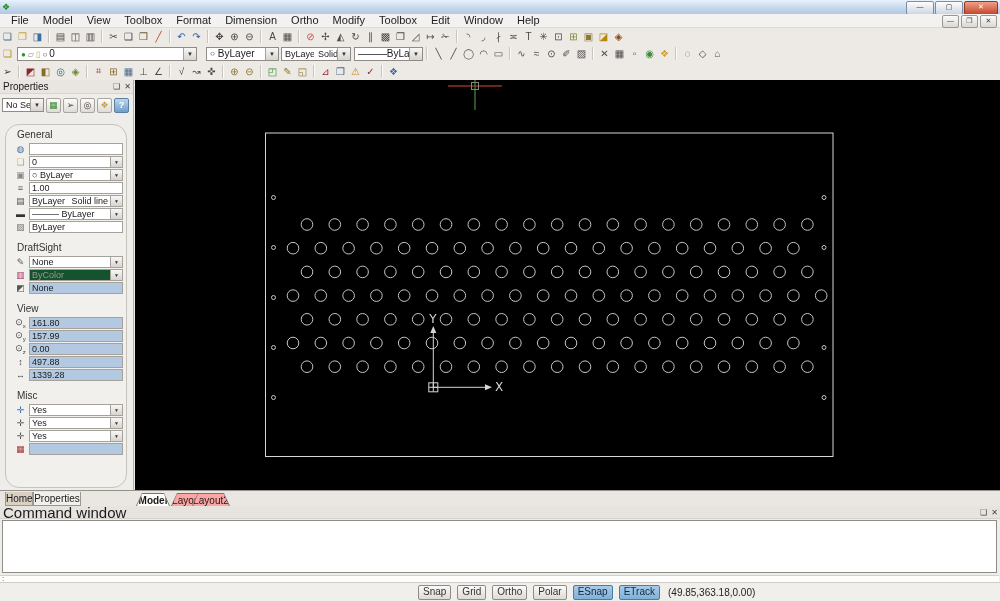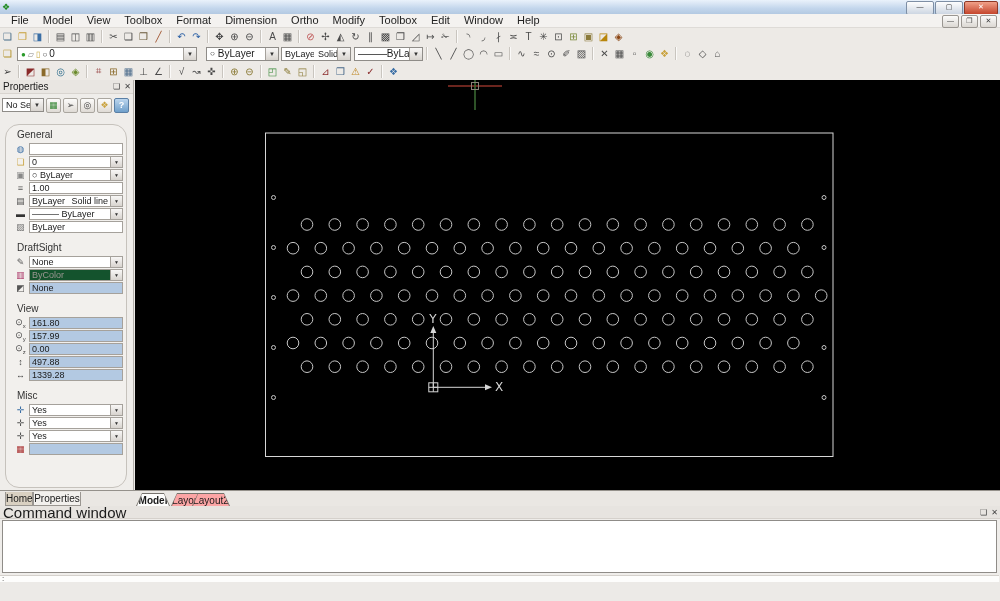--- a/index.html
+++ b/index.html
@@ -521,14 +521,27 @@
   <div id="cmdwin">
     <div id="cmd-titlebar">
       <span id="cmd-title">Command window</span>
       <span class="panel-hbtn">❏</span>
       <span class="panel-hbtn">✕</span>
     </div>
     <div id="cmd-history"></div>
     <div id="cmd-prompt">:</div>
   </div>
 
+  <div id="statusbar">
+    <div id="status-center">
+      <span id="status-buttons" style="display:inline-flex;gap:6px;">
+          <div class="sbtn">Snap</div>
+          <div class="sbtn">Grid</div>
+          <div class="sbtn">Ortho</div>
+          <div class="sbtn">Polar</div>
+          <div class="sbtn active">ESnap</div>
+          <div class="sbtn active">ETrack</div>
+        </span>
+      <span id="coords">(49.85,363.18,0.00)</span>
+    </div>
+  </div>
 
 </div>
 
 </body></html>

